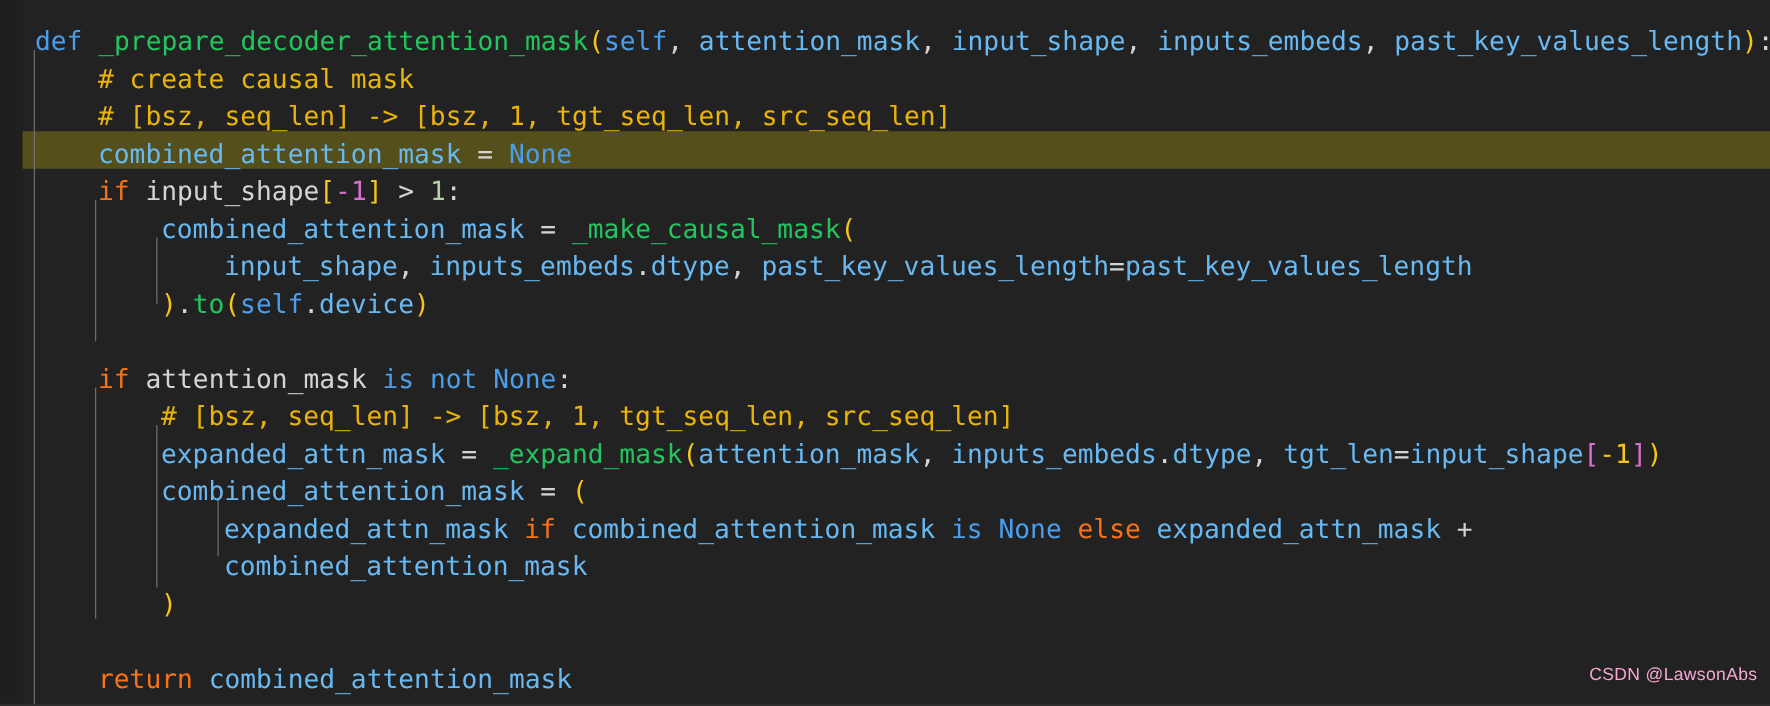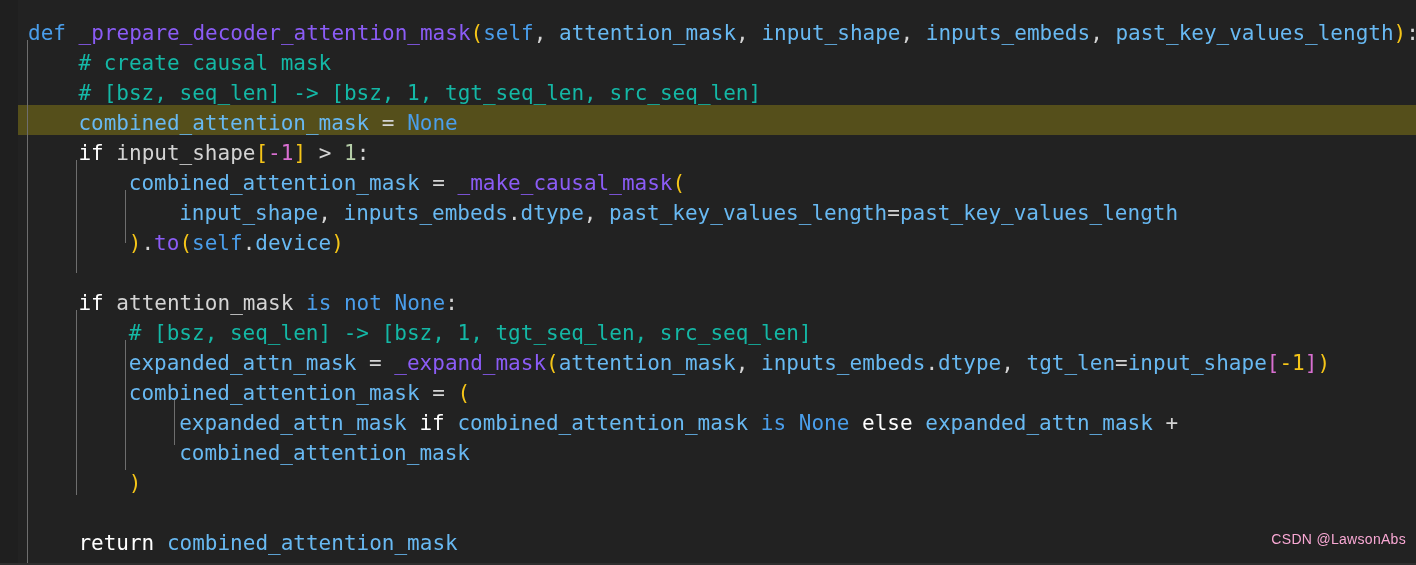--- a/index.html
+++ b/index.html
@@ -62,24 +62,24 @@
     position: absolute;
     left: 0;
     height: 30px;
     white-space: pre;
     padding-left: 28px;
     box-sizing: border-box;
   }
 
   
   .t-plain    { color: #d4d4d4; }
-  .t-comment  { color: #14b8a6; }
+  .t-comment  { color: #eab308; }
   .t-keyword  { color: #4a9eeb; }          
-  .t-control  { color: #ffffff; }          
-  .t-func     { color: #8b5cf6; }          
+  .t-control  { color: #f97316; }          
+  .t-func     { color: #22c55e; }          
   .t-var      { color: #68b9f2; }          
   .t-bracket1 { color: #f5c518; }          
   .t-bracket2 { color: #d96fd1; }          
   .t-number   { color: #b5cea8; }
 
   
   .watermark {
     position: absolute;
     right: 10px;
     bottom: 18px;

